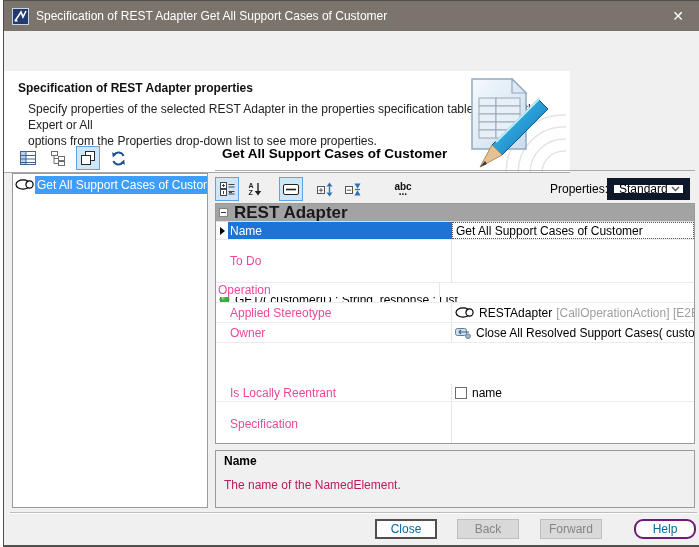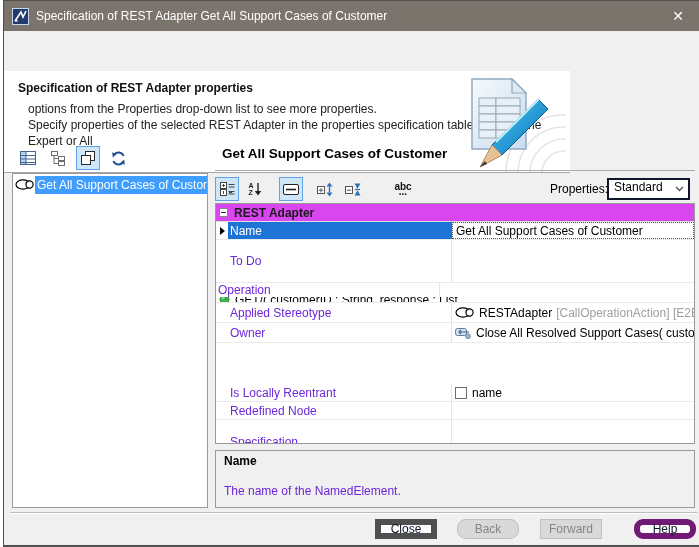--- a/index.html
+++ b/index.html
@@ -47,73 +47,73 @@
     padding: 0 2px; white-space: nowrap; overflow: hidden;
   }
   
   .main-title { position: absolute; left: 218px; top: 145px; font-size: 13.5px; font-weight: bold; color: #000; }
   .title-sep { position: absolute; left: 211px; top: 169px; width: 480px; height: 1px; background: #aaaaaa; }
   .right-toolbar { position: absolute; left: 211px; top: 175px; height: 26px; display: flex; align-items: center; }
   .right-toolbar .tool-btn { margin-right: 4px; }
   .props-label { position: absolute; left: 546px; top: 181px; font-size: 12px; color: #000; }
   .combo {
     position: absolute; left: 603px; top: 177px; width: 83px; height: 22px;
-    background: #ffffff; border: 2px solid #0f172a; display: flex; 
+    background: #ffffff; border: 7px solid #0f172a; display: flex; align-items: center;
   }
   .combo .combo-value { flex: 1; font-size: 12px; padding-left: 5px; color: #000; }
   .combo .combo-arrow { width: 18px; height: 100%; display: flex; align-items: center; justify-content: center; }
   
   .prop-table {
     position: absolute; left: 211px; top: 202px; width: 480px; height: 241px;
     background: #ffffff; border: 1px solid #9a9a9a; overflow: hidden;
   }
   .group-row {
-    height: 18px; background: #d946ef; display: flex; align-items: center;
-    font-size: 12px; font-weight: bold; color: #1a1a1a; border-bottom: 1px solid #dddddd;
+    height: 18px; background: #a3a3a3; display: flex; align-items: center;
+    font-size: 17px; font-weight: bold; color: #1a1a1a; border-bottom: 1px solid #dddddd;
   }
   .expander {
     width: 9px; height: 9px; border: 1px solid #848484; background: #fff;
     margin: 0 6px 0 3px; position: relative; flex: 0 0 auto;
   }
   .expander::after { content: ""; position: absolute; left: 1px; right: 1px; top: 3px; height: 1px; background: #333; }
   .prow { display: flex; align-items: center; border-bottom: 1px solid #ebebeb; }
   .prow .gutter { width: 12px; align-self: stretch; flex: 0 0 auto; display: flex; align-items: center; justify-content: center; }
   .prow .pname {
     width: 224px; flex: 0 0 auto; align-self: stretch; display: flex; align-items: center;
-    font-size: 12px; color: #6d28d9; padding-left: 2px; border-right: 1px solid #e4e4e4;
+    font-size: 12px; color: #ec4899; padding-left: 2px; border-right: 1px solid #e4e4e4;
   }
   .prow .pvalue {
     flex: 1; align-self: stretch; display: flex; align-items: center;
     font-size: 12px; color: #000; padding-left: 3px; white-space: nowrap; overflow: hidden;
   }
   .prow.selected .pname { background: #1e73d7; color: #ffffff; border-right-color: #1e73d7; }
   .prow.selected .pvalue { border: 1px dotted #555; }
   .sel-arrow { width: 0; height: 0; border-top: 4px solid transparent; border-bottom: 4px solid transparent; border-left: 5px solid #000; }
   .gray-suffix { color: #9e9e9e; margin-left: 4px; }
   .vicon { margin-right: 5px; flex: 0 0 auto; display: inline-flex; }
   .checkbox { width: 12px; height: 12px; background: #fff; border: 1px solid #6e6e6e; margin-right: 5px; flex: 0 0 auto; }
   
   .desc-panel {
     position: absolute; left: 211px; top: 449px; width: 480px; height: 58px;
     background: #f0f0f0; border: 1px solid #9a9a9a; padding: 3px 8px; font-size: 12px;
   }
   .desc-panel .desc-title { font-weight: bold; color: #000; }
-  .desc-panel .desc-text { color: #6d28d9; margin-top: 16px; }
+  .desc-panel .desc-text { color: #be185d; margin-top: 10px; }
   
   .bottom-sep { position: absolute; left: 6px; top: 511px; width: 687px; height: 2px;
     border-top: 1px solid #bdbdbd; border-bottom: 1px solid #ffffff; }
   .btn {
     position: absolute; top: 518px; width: 62px; height: 20px; font-size: 12px;
     display: flex; align-items: center; justify-content: center; font-family: "Liberation Sans", sans-serif;
   }
-  .btn.enabled { background: #fdfdfd; border: 6px solid #701a75; color: #0f172a; }
+  .btn.enabled { background: #fdfdfd; border: 2px solid #701a75; color: #0369a1; }
   .btn.default { border-color: #4f4f4f; }
   .btn.disabled { background: #d9d9d9; border: 1px solid #bfbfbf; color: #858585; }
   .btn-close { left: 371px; }
-  .btn-back { left: 453px; border-radius: 9px; }
+  .btn-back { left: 453px; }
   .btn-forward { left: 536px; }
   .btn-help { left: 630px; border-radius: 9px; }
   
   .azsort { display: flex; align-items: center; }
   .azsort .letters { display: flex; flex-direction: column; font-size: 7px; font-weight: bold; line-height: 7px; color: #222; }
   .abc-icon { display: flex; flex-direction: column; align-items: center; line-height: 7px; }
   .abc-icon .abc-t { font-size: 10px; font-weight: bold; color: #111; letter-spacing: 0; }
   .abc-icon .abc-d { font-size: 10px; font-weight: bold; color: #111; margin-top: -2px; }
 </style>
 </head>
@@ -129,22 +129,22 @@
     </svg>
     <span class="title-text">Specification of REST Adapter Get All Support Cases of Customer</span>
     <div class="close-btn">
       <span>✕</span>
     </div>
   </div>
 
   <div class="header">
     <div class="header-title">Specification of REST Adapter properties</div>
     <div class="header-desc">
+      <div>Specify properties of the selected REST Adapter in the properties specification table. Choose the Expert or All</div>
       <div>options from the Properties drop-down list to see more properties.</div>
-      <div>Specify properties of the selected REST Adapter in the properties specification table. Choose the Expert or All</div>
     </div>
     <svg class="header-art" viewBox="0 0 110 99">
       <g stroke="#e4e4e4" fill="none" stroke-width="1.5">
         <circle cx="108" cy="100" r="22"></circle>
           <circle cx="108" cy="100" r="34"></circle>
         <circle cx="108" cy="100" r="46"></circle>
           <circle cx="108" cy="100" r="58"></circle>
       </g>
       <defs>
         <linearGradient id="docg" x1="0" y1="0" x2="1" y2="1">
@@ -367,27 +367,20 @@
 
     <div class="prow" style="height:18px;margin-top:41px;">
       <span class="gutter"></span>
       <span class="pname">Is Locally Reentrant</span>
       <span class="pvalue">
         <span class="checkbox"></span>
         <span>name</span>
       </span>
     </div>
 
-    <div class="prow" style="height:18px;">
-      <span class="gutter"></span>
-      <span class="pname">Redefined Node</span>
-      <span class="pvalue">
-          <span></span>
-        </span>
-    </div>
 
     <div class="prow" style="height:44px; border-bottom:none;">
       <span class="gutter"></span>
       <span class="pname">Specification</span>
       <span class="pvalue">
           <span></span>
         </span>
     </div>
   </div>
 

